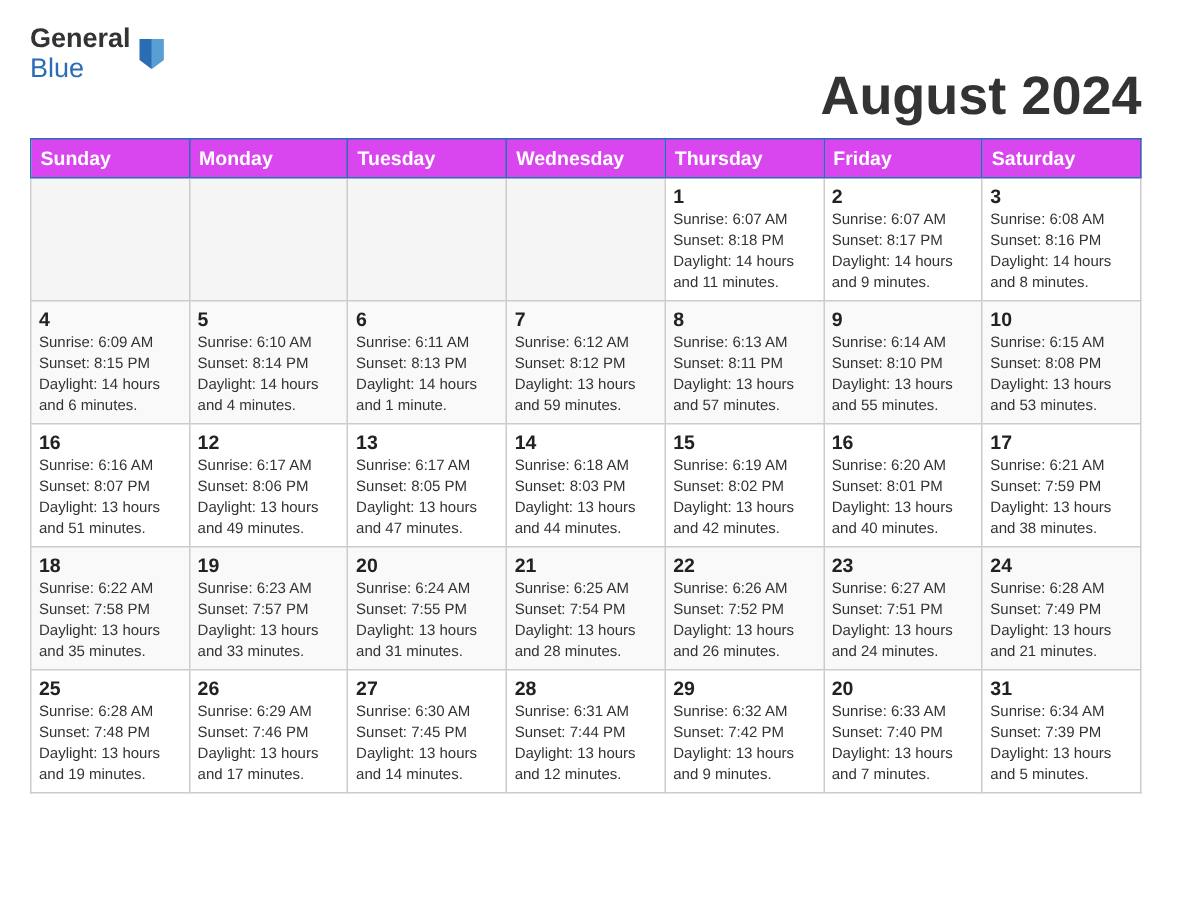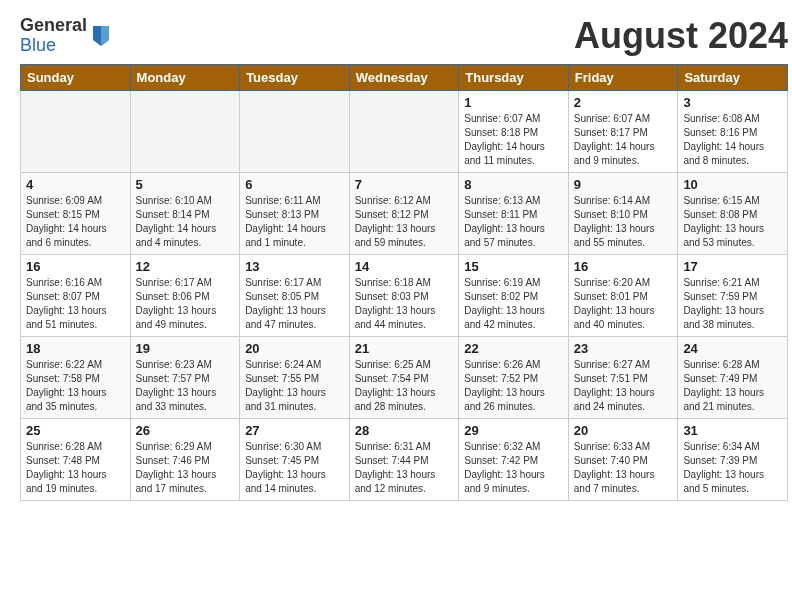--- a/index.html
+++ b/index.html
@@ -5,21 +5,21 @@
     * { box-sizing: border-box; margin: 0; padding: 0; }
     body {
       font-family: Arial, sans-serif;
       background: #fff;
       width: 792px;
       min-height: 612px;
       overflow: hidden;
     }
     .page {
       width: 792px;
-      padding: 16px 4px 12px 20px;
+      padding: 16px 31px 12px 20px;
     }
     .header {
       display: flex;
       justify-content: space-between;
       align-items: flex-start;
       margin-bottom: 8px;
     }
     .logo {
       display: flex;
       align-items: center;
@@ -39,38 +39,39 @@
       font-weight: normal;
       color: #2a6db5;
     }
     .logo-icon {
       width: 24px;
       height: 28px;
       margin-left: 2px;
     }
     .title-area {
       text-align: center;
+      margin-top: 28px;
     }
     .month-title {
       font-size: 36px;
       font-weight: bold;
       color: #333;
       line-height: 1.1;
     }
     .location {
       font-size: 15px;
       color: #555;
     }
     table {
       width: 100%;
       border-collapse: collapse;
       table-layout: fixed;
     }
     th {
-      background: #a16207;
+      background: #d946ef;
       color: #fff;
       text-align: left;
       padding: 5px 6px;
       font-size: 13px;
       font-weight: bold;
       border: 1px solid #2a6db5;
     }
     td {
       border: 1px solid #ccc;
       vertical-align: top;

